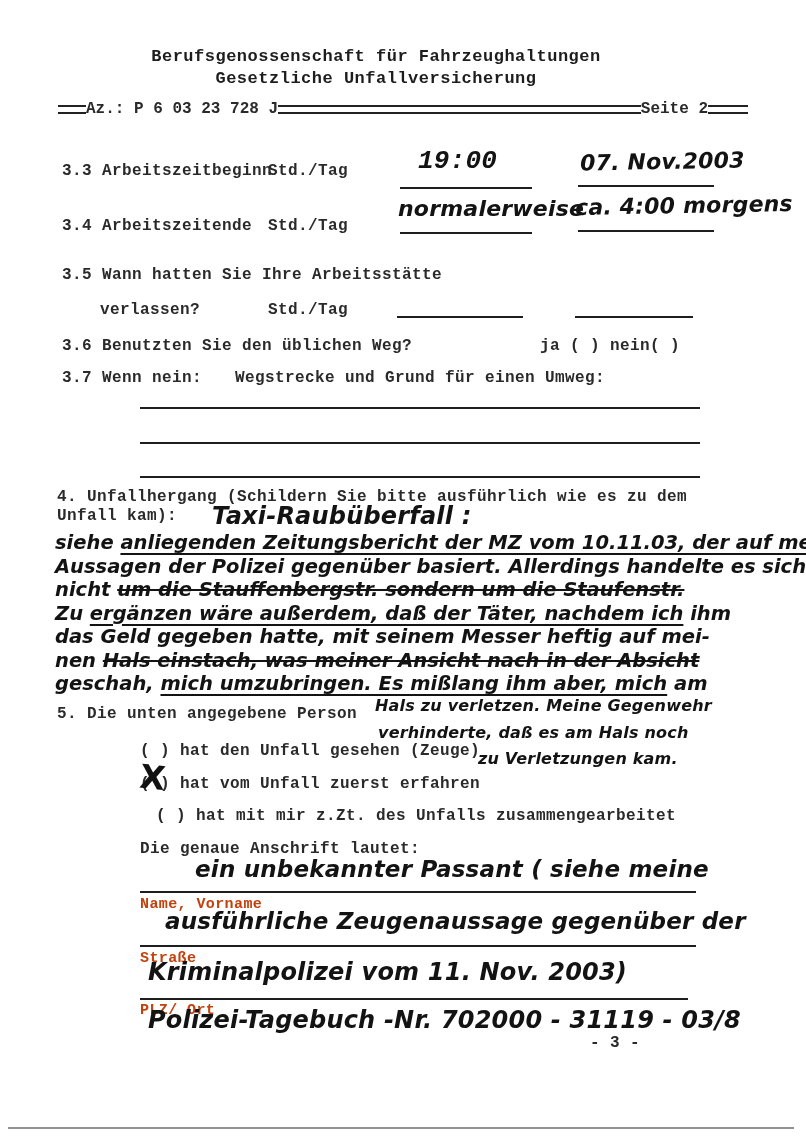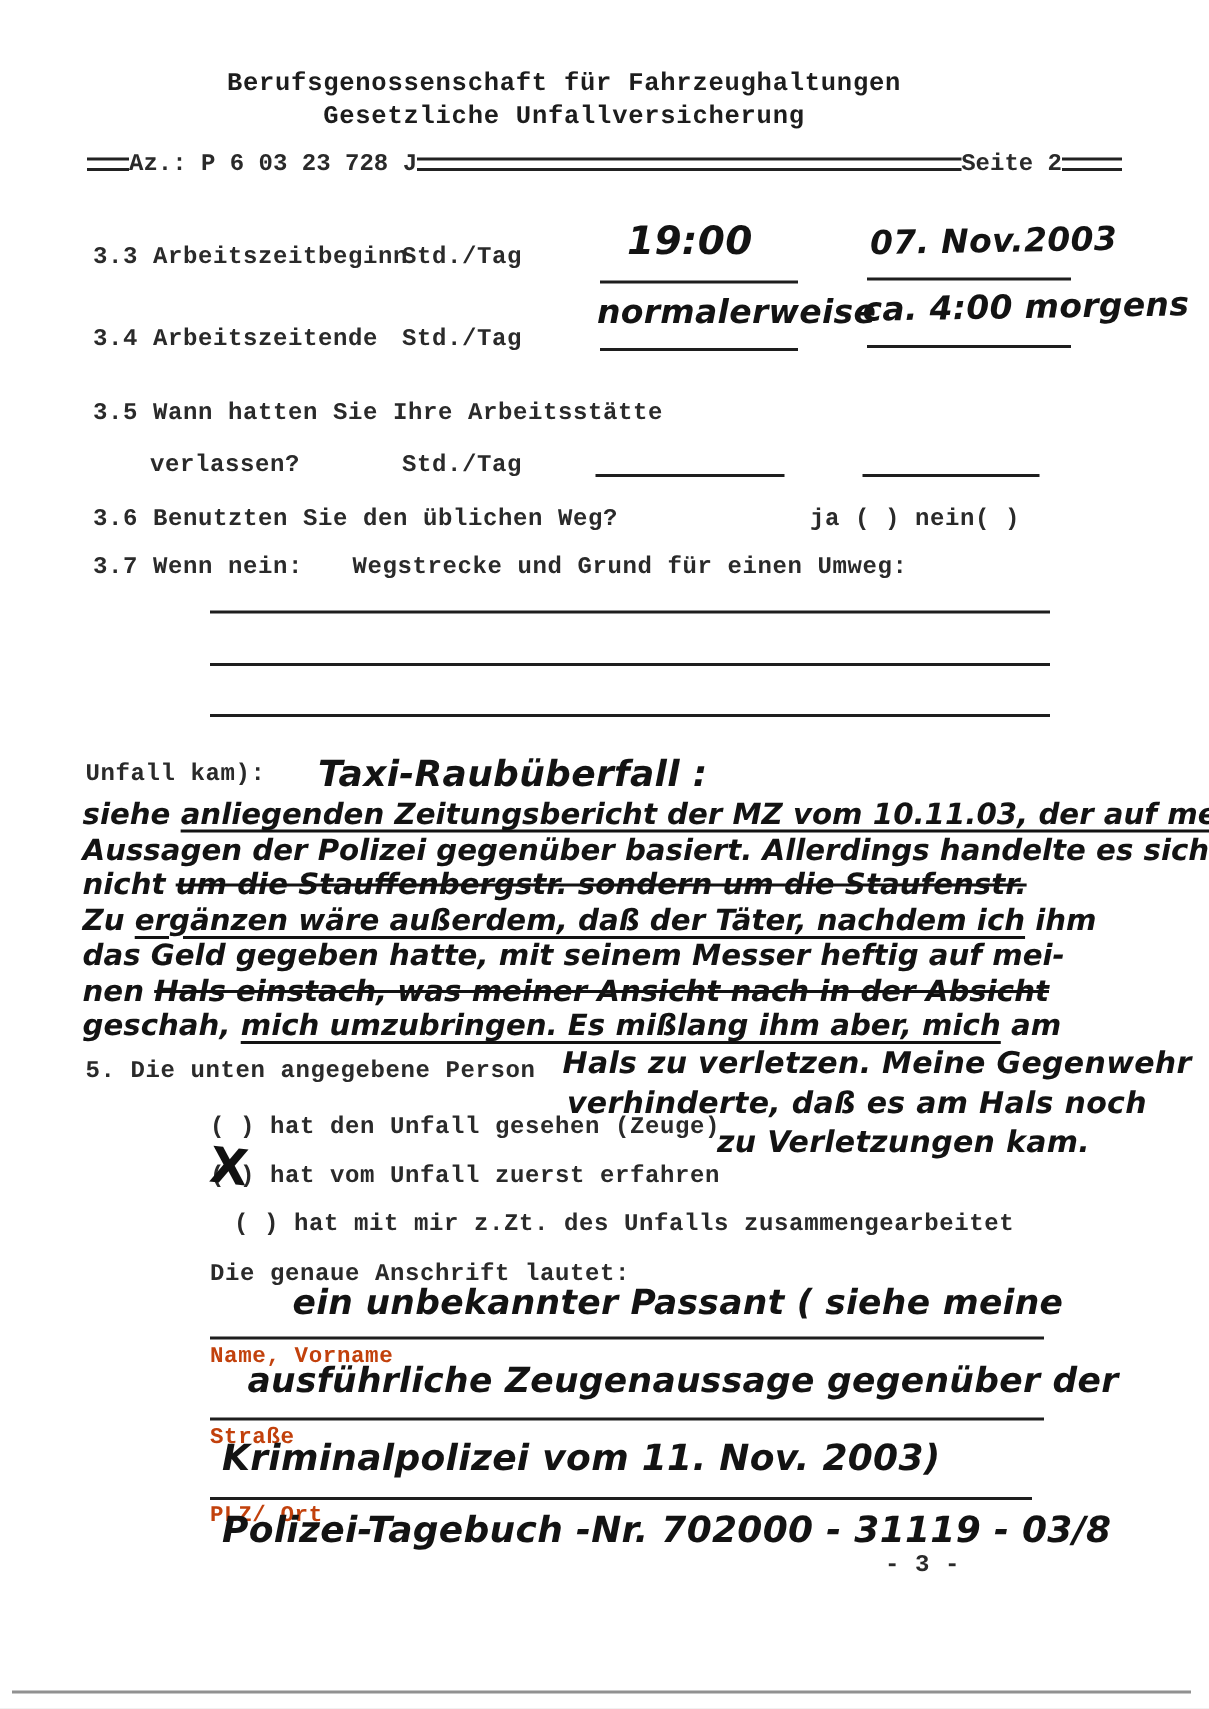--- a/index.html
+++ b/index.html
@@ -41,25 +41,25 @@
   .dbl.mid{flex:1;}
   .dbl.stub-r{width:40px;}
   
   .hw{
     position:absolute;
     font-family:"DejaVu Sans",sans-serif;
     font-weight:700;font-style:italic;
     color:#131313;white-space:nowrap;
     letter-spacing:.2px;
   }
-  .hw-26{font-size:26px;}
+  .hw-26{font-size:26px;font-family:Liberation Mono, monospace;}
   .hw-24{font-size:24px;}
   .hw-23{font-size:23px;}
   .hw-22{font-size:22px;}
-  .hw-20{font-size:20px;}
+  .hw-20{font-size:16px;}
   .tilt-u{transform:rotate(-1deg);}
   .hw-u{text-decoration:underline;text-decoration-thickness:2px;text-underline-offset:4px;}
   .hw-strike{text-decoration:line-through;text-decoration-thickness:2px;}
   .narrative{
     position:absolute;left:55px;top:531px;
     font-family:"DejaVu Sans",sans-serif;
     font-weight:700;font-style:italic;
     font-size:19.5px;line-height:23.5px;
     color:#131313;white-space:nowrap;letter-spacing:0px;
   }
@@ -114,20 +114,21 @@
   <span class="t" style="left:62px;top:337px;">3.6 Benutzten Sie den üblichen Weg?</span>
   <span class="t" style="left:540px;top:337px;">ja ( )  nein( )</span>
 
   <span class="t" style="left:62px;top:369px;">3.7 Wenn nein:</span>
   <span class="t" style="left:235px;top:369px;">Wegstrecke und Grund für einen Umweg:</span>
 
   <div class="fill" style="left:140px;top:407px;width:560px;"></div>
   <div class="fill" style="left:140px;top:442px;width:560px;"></div>
   <div class="fill" style="left:140px;top:476px;width:560px;"></div>
 
+  <span class="t" style="left:57px;top:488px;">4. Unfallhergang (Schildern Sie bitte ausführlich wie es zu dem</span>
   <span class="t" style="left:57px;top:507px;">Unfall kam):</span>
   <span class="hw hw-24" style="left:212px;top:502px;">Taxi-Raubüberfall :</span>
 
   <div class="narrative">
     <div><span>siehe </span><span class="hw-u">anliegenden Zeitungsbericht der MZ vom 10.11.03, der auf meinen</span></div>
     <div>Aussagen der Polizei gegenüber basiert. Allerdings handelte es sich</div>
     <div><span>nicht </span><span class="hw-strike">um die Stauffenbergstr. sondern um die Staufenstr.</span></div>
     <div><span>Zu </span><span class="hw-u">ergänzen wäre außerdem, daß der Täter, nachdem ich</span><span> ihm</span></div>
     <div>das Geld gegeben hatte, mit seinem Messer heftig auf mei-</div>
     <div><span>nen </span><span class="hw-strike">Hals einstach, was meiner Ansicht nach in der Absicht</span></div>

